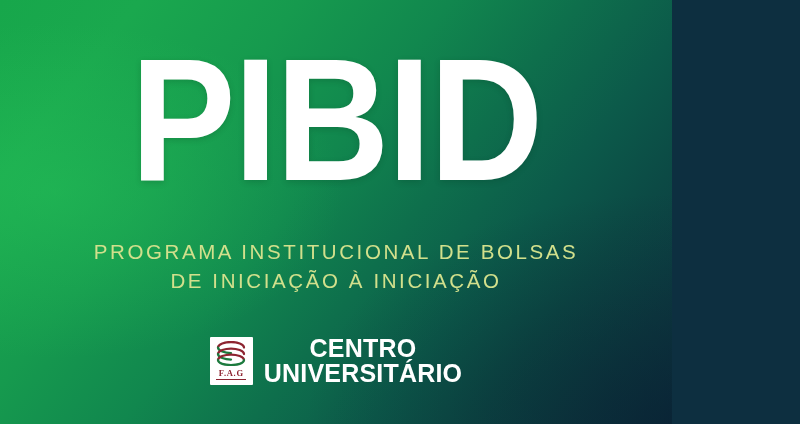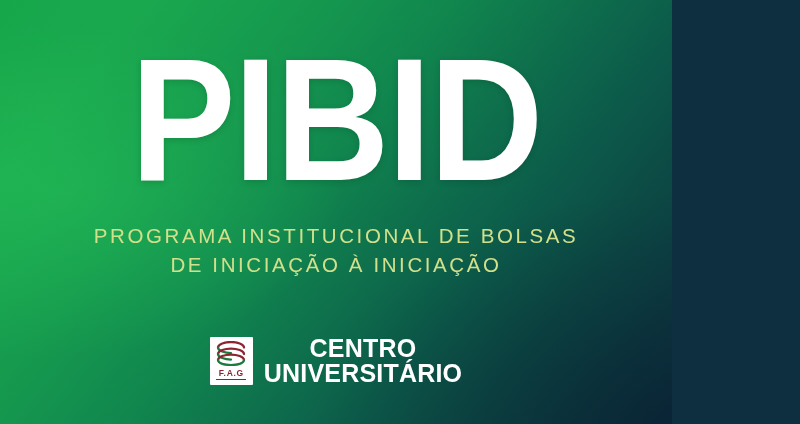--- a/index.html
+++ b/index.html
@@ -72,21 +72,21 @@
     font-family: "Liberation Sans", sans-serif;
     white-space: nowrap;
     text-shadow: 0 2px 7px rgba(0, 40, 20, 0.18);
   }
 
   
   .subtitle {
     position: absolute;
     left: 0;
     right: 0;
-    top: 221px;
+    top: 237px;
     text-align: center;
     color: #d2e08c;
     font-size: 20.5px;
     line-height: 29px;
     font-weight: 400;
     letter-spacing: 2.6px;
     font-family: "Liberation Sans", sans-serif;
     white-space: nowrap;
   }
   .subtitle-line { display: block; }
@@ -118,21 +118,21 @@
   .fag-arcs {
     width: 34px;
     height: 25px;
     display: block;
   }
   .fag-text {
     font-size: 8.5px;
     font-weight: 700;
     color: #8d2430;
     letter-spacing: 0.7px;
-    font-family: Liberation Sans, sans-serif;
+    font-family: Liberation Serif, serif;
     line-height: 10px;
     margin-top: 2px;
   }
   .fag-rule {
     width: 30px;
     height: 1px;
     background: #8d2430;
     margin-top: 1px;
   }
   .univ-name {

